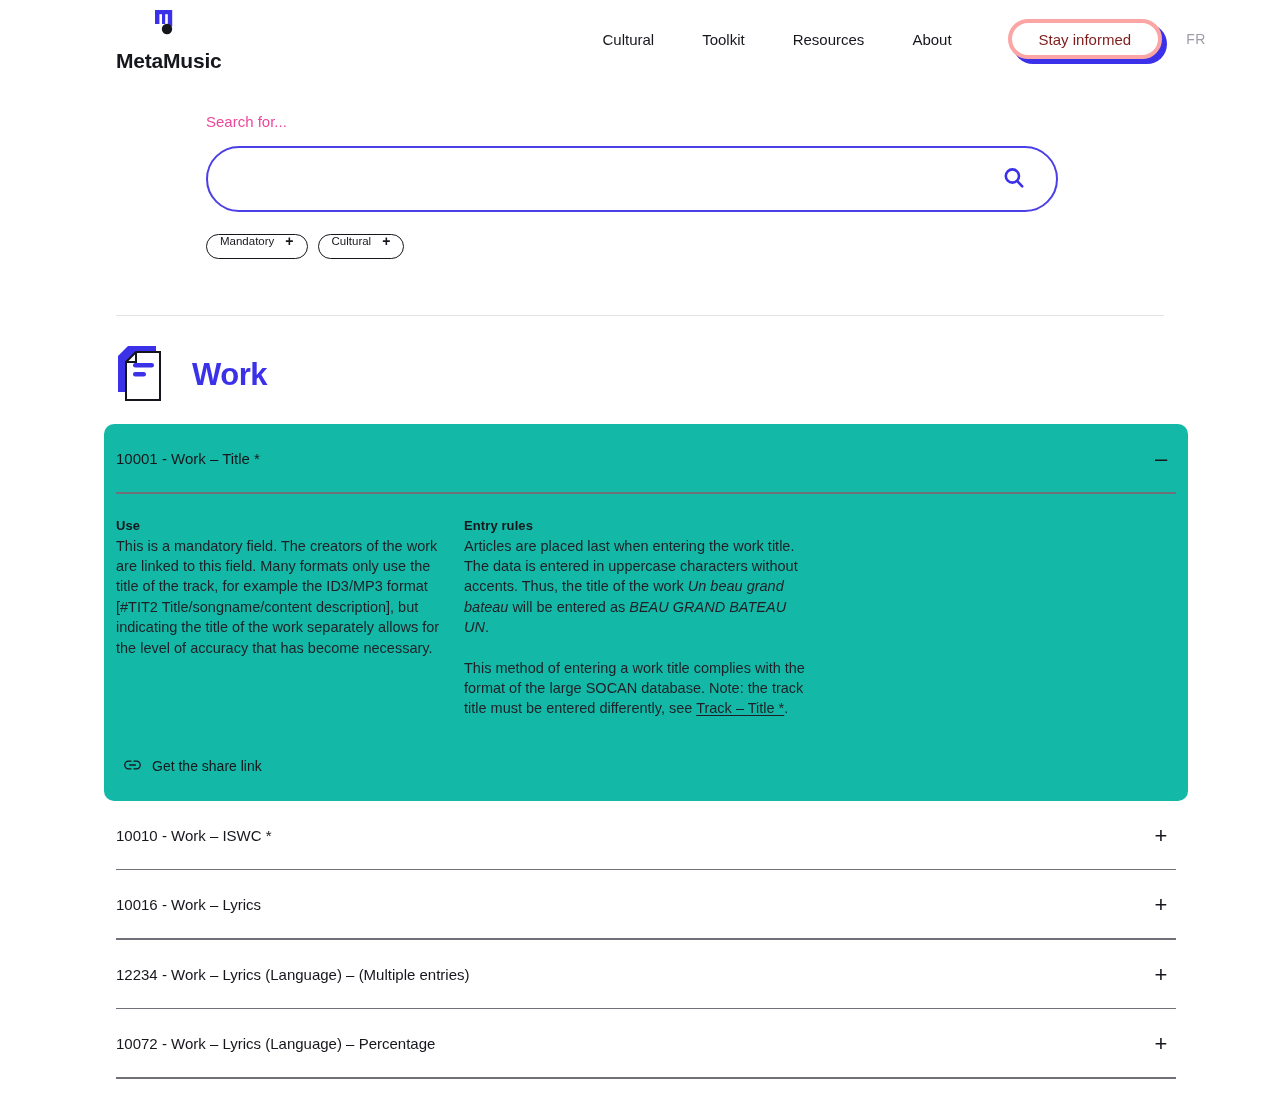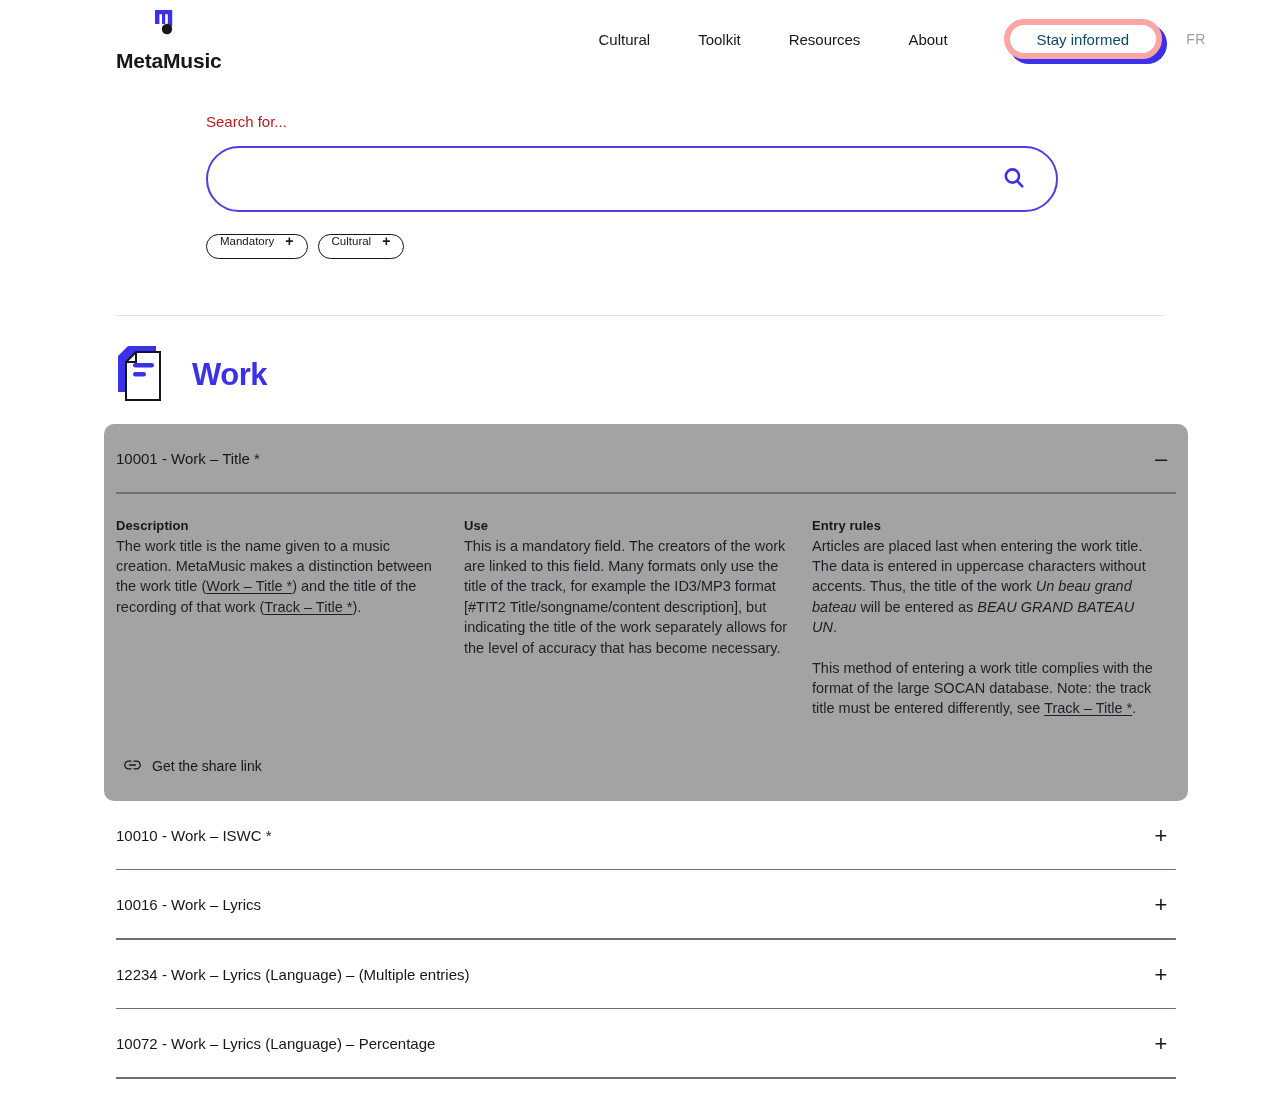--- a/index.html
+++ b/index.html
@@ -62,24 +62,24 @@
   }
   .nav-cta {
     position: relative;
     z-index: 2;
     display: inline-flex;
     align-items: center;
     justify-content: center;
     height: 40px;
     padding: 0 27px;
     border-radius: 24px;
-    border: 6px solid #fca5a5;
+    border: 4px solid #fca5a5;
     background: #ffffff;
     font-size: 15px;
-    color: #0c4a6e;
+    color: #7f1d1d;
     cursor: pointer;
     font-family: inherit;
     white-space: nowrap;
   }
   .nav-cta-shadow {
     position: absolute;
     z-index: 1;
     left: 5px;
     top: 5px;
     right: -5px;
@@ -98,21 +98,21 @@
   
   .container {
     padding: 0 116px;
   }
   .search-block {
     padding-left: 90px;
     padding-top: 35px;
   }
   .search-label {
     font-size: 15px;
-    color: #b91c1c;
+    color: #ec4899;
     margin-bottom: 16px;
   }
   .search-field {
     position: relative;
     width: 852px;
     height: 66px;
   }
   .search-input {
     width: 100%;
     height: 100%;
@@ -188,21 +188,21 @@
     color: #3b31e8;
     letter-spacing: -0.5px;
     margin: 0;
     line-height: 1;
   }
 
   
   .accordion { width: 1060px; }
   .acc-item { position: relative; }
   .acc-item.open {
-    background: #a3a3a3;
+    background: #14b8a6;
     border-radius: 10px;
     padding-left: 12px;
     padding-right: 12px;
     margin-left: -12px;
     margin-right: -12px;
   }
   .acc-header {
     display: flex;
     align-items: center;
     justify-content: space-between;
@@ -348,24 +348,20 @@
   <div class="accordion">
 
     <div class="acc-item open">
       <button class="acc-header">
         <span class="acc-title">10001 - Work – Title *</span>
         <span class="acc-toggle">–</span>
       </button>
       <div class="acc-rule"></div>
 
       <div class="acc-body">
-        <div class="acc-col">
-          <h3 class="col-head">Description</h3>
-          <p class="col-text">The work title is the name given to a music creation. MetaMusic makes a distinction between the work title (<a class="inline-link">Work – Title *</a>) and the title of the recording of that work (<a class="inline-link">Track – Title *</a>).</p>
-        </div>
 
         <div class="acc-col">
           <h3 class="col-head">Use</h3>
           <p class="col-text">This is a mandatory field. The creators of the work are linked to this field. Many formats only use the title of the track, for example the ID3/MP3 format [#TIT2 Title/songname/content description], but indicating the title of the work separately allows for the level of accuracy that has become necessary.</p>
         </div>
 
         <div class="acc-col">
           <h3 class="col-head">Entry rules</h3>
           <p class="col-text">Articles are placed last when entering the work title. The data is entered in uppercase characters without accents. Thus, the title of the work <em>Un beau grand bateau</em> will be entered as <em>BEAU GRAND BATEAU UN</em>.</p>
           <p class="col-text">This method of entering a work title complies with the format of the large SOCAN database. Note: the track title must be entered differently, see <a class="inline-link">Track – Title *</a>.</p>

